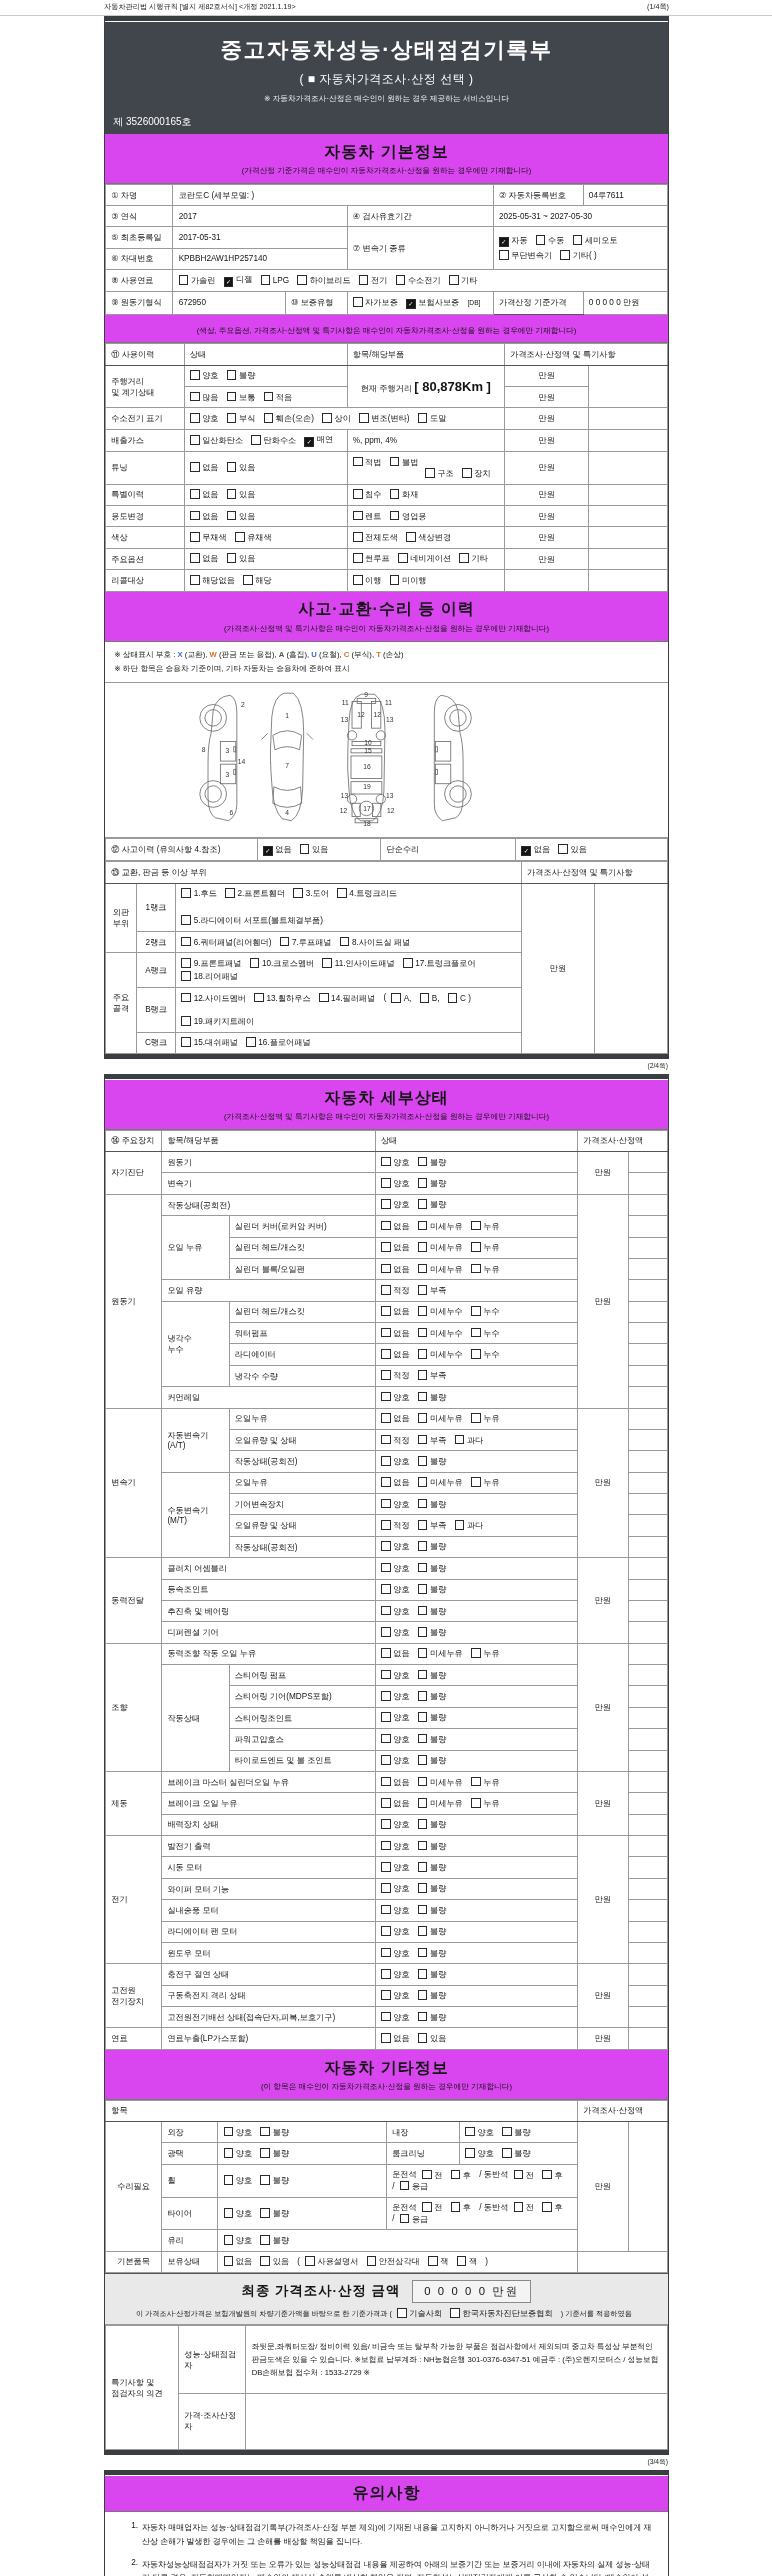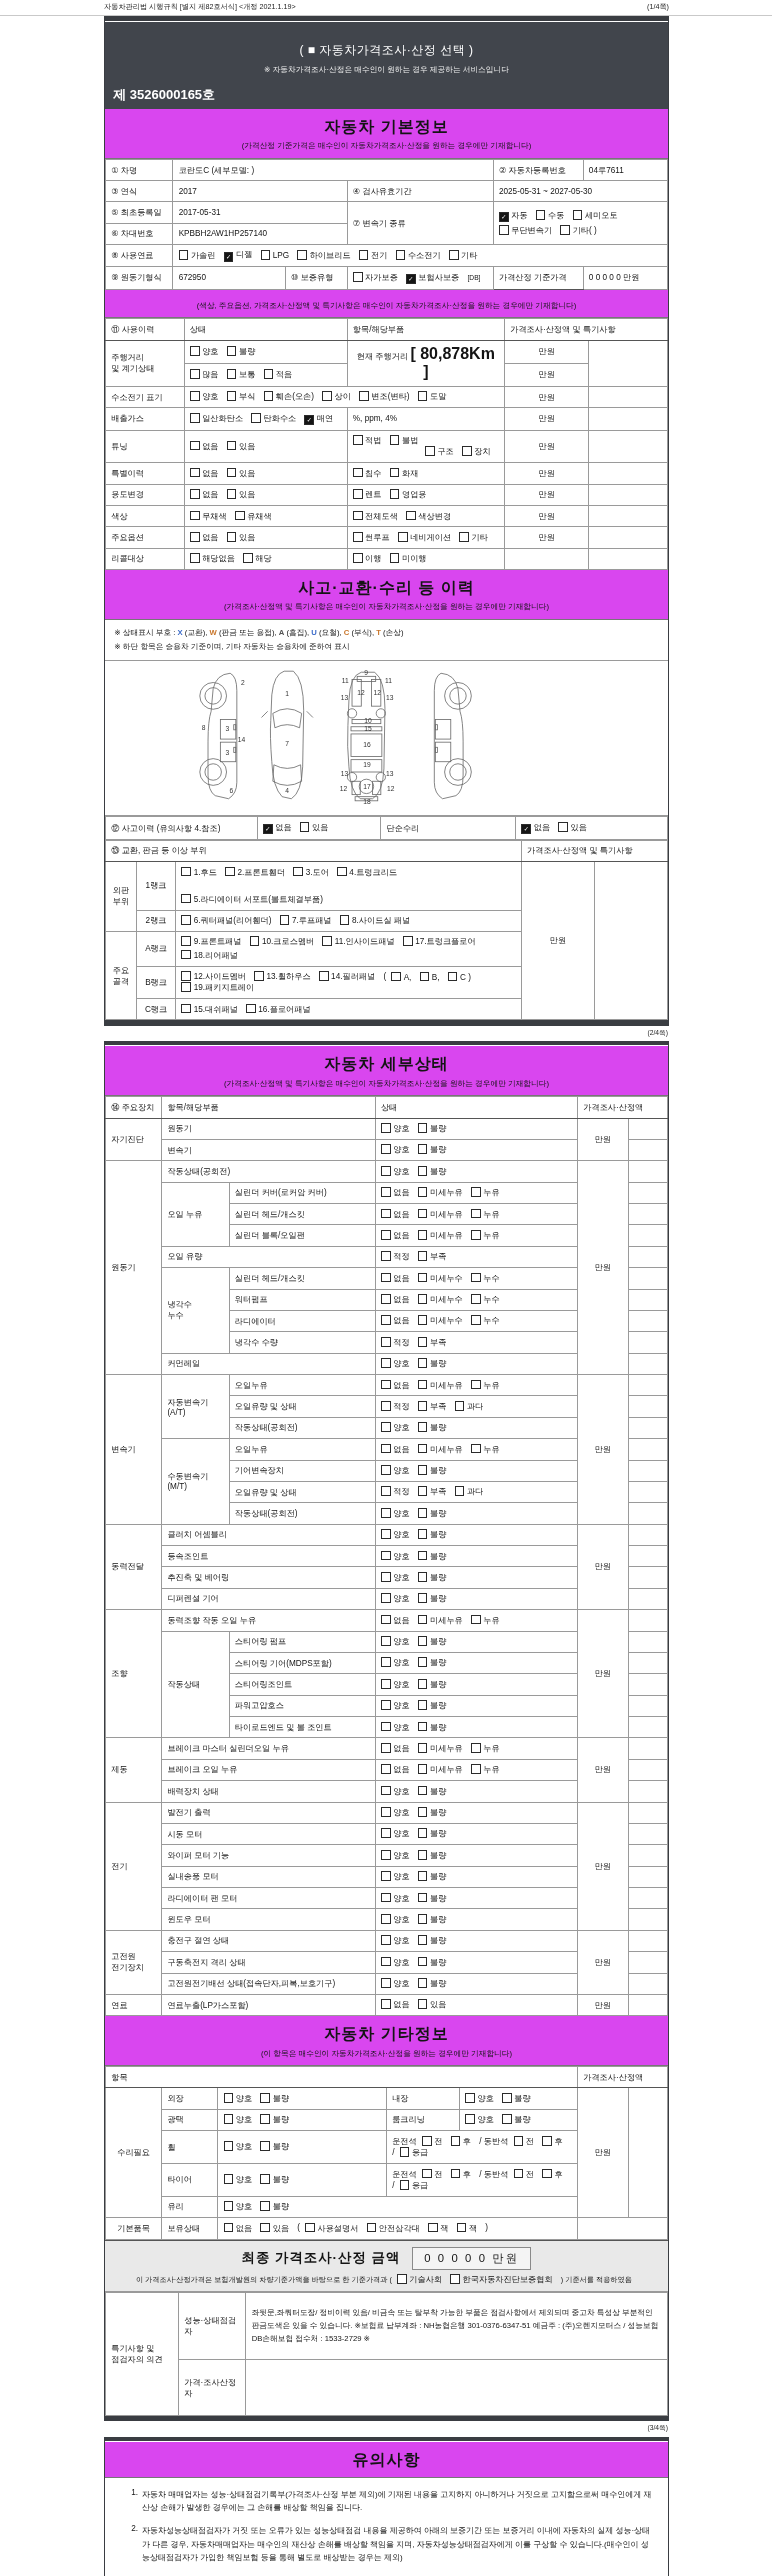--- a/index.html
+++ b/index.html
@@ -10,42 +10,42 @@
   .doc{width:565px;margin:0 auto}
   .pgmark{text-align:right;font-size:6.7px;padding:3.1px 1px;color:#222}
   .sheet{border:1px solid #3a3d42;background:#fff}
   .topbar{height:3.6px;background:#3a3d42;border-bottom:1.5px solid #fff}
   .botbar{height:4.1px;background:#3a3d42}
   
   .titlebox{background:#41454c;color:#fff;padding:13.4px 8.2px 5.2px;position:relative}
   .titlebox h1{margin:0;text-align:center;font-size:21.6px;letter-spacing:1.5px;font-weight:700}
   .titlebox .sel{text-align:center;font-size:12px;margin-top:7.2px;letter-spacing:0.5px}
   .titlebox .svc{text-align:center;font-size:7.7px;margin-top:5.2px;color:#f0f0f0}
-  .titlebox .docno{font-size:13px;font-weight:700;margin-top:11.3px;text-align:left}
+  .titlebox .docno{font-size:10px;font-weight:400;margin-top:11.3px;text-align:left}
   
   .sec{background:#d946ef;border-bottom:0.5px solid #777;text-align:center;padding:7.7px 0 6.7px}
   .sec h2{margin:0;font-size:16px;font-weight:700;letter-spacing:1px}
   .sec p{margin:3.6px 0 0;font-size:7.7px}
   
   table{width:100%;border-collapse:collapse;table-layout:fixed}
   td,th{border:0.5px solid #9a9a9a;padding:4.6px 5.2px;font-size:8.2px;vertical-align:middle;text-align:left;font-weight:normal;word-break:keep-all}
   .pre{white-space:pre-line}
   .ctr{text-align:center}
   .price{text-align:center}
   .noteCell{background:#fff}
   .thick-bottom{border-bottom:1px solid #555}
   tr.head td, tr.head th{border-bottom:0.5px solid #555;background:#fff}
   
   .cbg{display:inline-block;margin-right:8.2px;white-space:nowrap;vertical-align:middle}
   .cbx{display:inline-block;width:7.7px;height:7.7px;border:1px solid #2b2b2b;background:#fff;
        margin-right:2.6px;vertical-align:-1.5px;text-align:center;line-height:7.2px;font-size:6.2px;font-weight:bold;color:#fff}
   .cbx.on{background:#151515}
   .cbl{font-size:8.2px}
   .txt{margin-right:5.2px}
-  .mileage-big{font-size:16px;font-weight:700}
+  .mileage-big{font-size:13px;font-weight:700}
   .small{font-size:6.7px}
   
   .acnotes{padding:6.2px 9.3px;border-bottom:0.5px solid #9a9a9a;font-size:7.7px;line-height:1.8}
   .diagwrap{padding:3.1px 0 5.2px;border-bottom:0.5px solid #9a9a9a;text-align:center}
   
   .finalbar{background:#e9e9e9;border-top:1px solid #555;border-bottom:0.5px solid #9a9a9a;padding:6.2px 0 5.2px;text-align:center}
   .finalbar .big{font-size:13.4px;font-weight:700;letter-spacing:1px;margin-right:9.3px}
   .finalbar .val{display:inline-block;border:0.5px solid #8a8a8a;background:#f4f4f4;padding:3.1px 11.3px;font-size:11.3px;letter-spacing:2.1px}
   .finalbar .nt{font-size:7.2px;margin-top:4.6px}
   
@@ -65,20 +65,21 @@
     <span>자동차관리법 시행규칙 [별지 제82호서식] &lt;개정 2021.1.19&gt;</span>
     <span>(1/4쪽)</span>
   </div>
 </div>
 
 <div class="doc">
 
   <div class="sheet">
     <div class="topbar"></div>
     <div class="titlebox">
+      <h1>중고자동차성능·상태점검기록부</h1>
       <div class="sel">( ■ 자동차가격조사·산정 선택 )</div>
       <div class="svc">※ 자동차가격조사·산정은 매수인이 원하는 경우 제공하는 서비스입니다</div>
       <div class="docno">제 3526000165호</div>
     </div>
 
     <div class="sec">
       <h2>자동차 기본정보</h2>
       <p>(가격산정 기준가격은 매수인이 자동차가격조사·산정을 원하는 경우에만 기재합니다)</p>
     </div>
 
@@ -366,21 +367,21 @@
             <td class="ctr">A랭크</td>
             <td>
               <div><span class="cbg"><span class="cbx"></span><span class="cbl">9.프론트패널</span></span><span class="cbg"><span class="cbx"></span><span class="cbl">10.크로스멤버</span></span><span class="cbg"><span class="cbx"></span><span class="cbl">11.인사이드패널</span></span><span class="cbg"><span class="cbx"></span><span class="cbl">17.트렁크플로어</span></span></div>
               <div style="margin-top: 2.1px;"><span class="cbg"><span class="cbx"></span><span class="cbl">18.리어패널</span></span></div>
             </td>
           </tr>
           <tr>
             <td class="ctr">B랭크</td>
             <td>
               <div><span class="cbg"><span class="cbx"></span><span class="cbl">12.사이드멤버</span></span><span class="cbg"><span class="cbx"></span><span class="cbl">13.휠하우스</span></span><span class="cbg"><span class="cbx"></span><span class="cbl">14.필러패널</span></span><span class="txt">(</span><span class="cbg"><span class="cbx"></span><span class="cbl">A,</span></span><span class="cbg"><span class="cbx"></span><span class="cbl">B,</span></span><span class="cbg"><span class="cbx"></span><span class="cbl">C )</span></span></div>
-              <div style="margin-top: 0;"><span class="cbg"><span class="cbx"></span><span class="cbl">19.패키지트레이</span></span></div>
+              <div style="margin-top: 12px;"><span class="cbg"><span class="cbx"></span><span class="cbl">19.패키지트레이</span></span></div>
             </td>
           </tr>
           <tr>
             <td class="ctr">C랭크</td>
             <td>
               <div><span class="cbg"><span class="cbx"></span><span class="cbl">15.대쉬패널</span></span><span class="cbg"><span class="cbx"></span><span class="cbl">16.플로어패널</span></span></div>
             </td>
           </tr>
         </tbody>
     </table>

